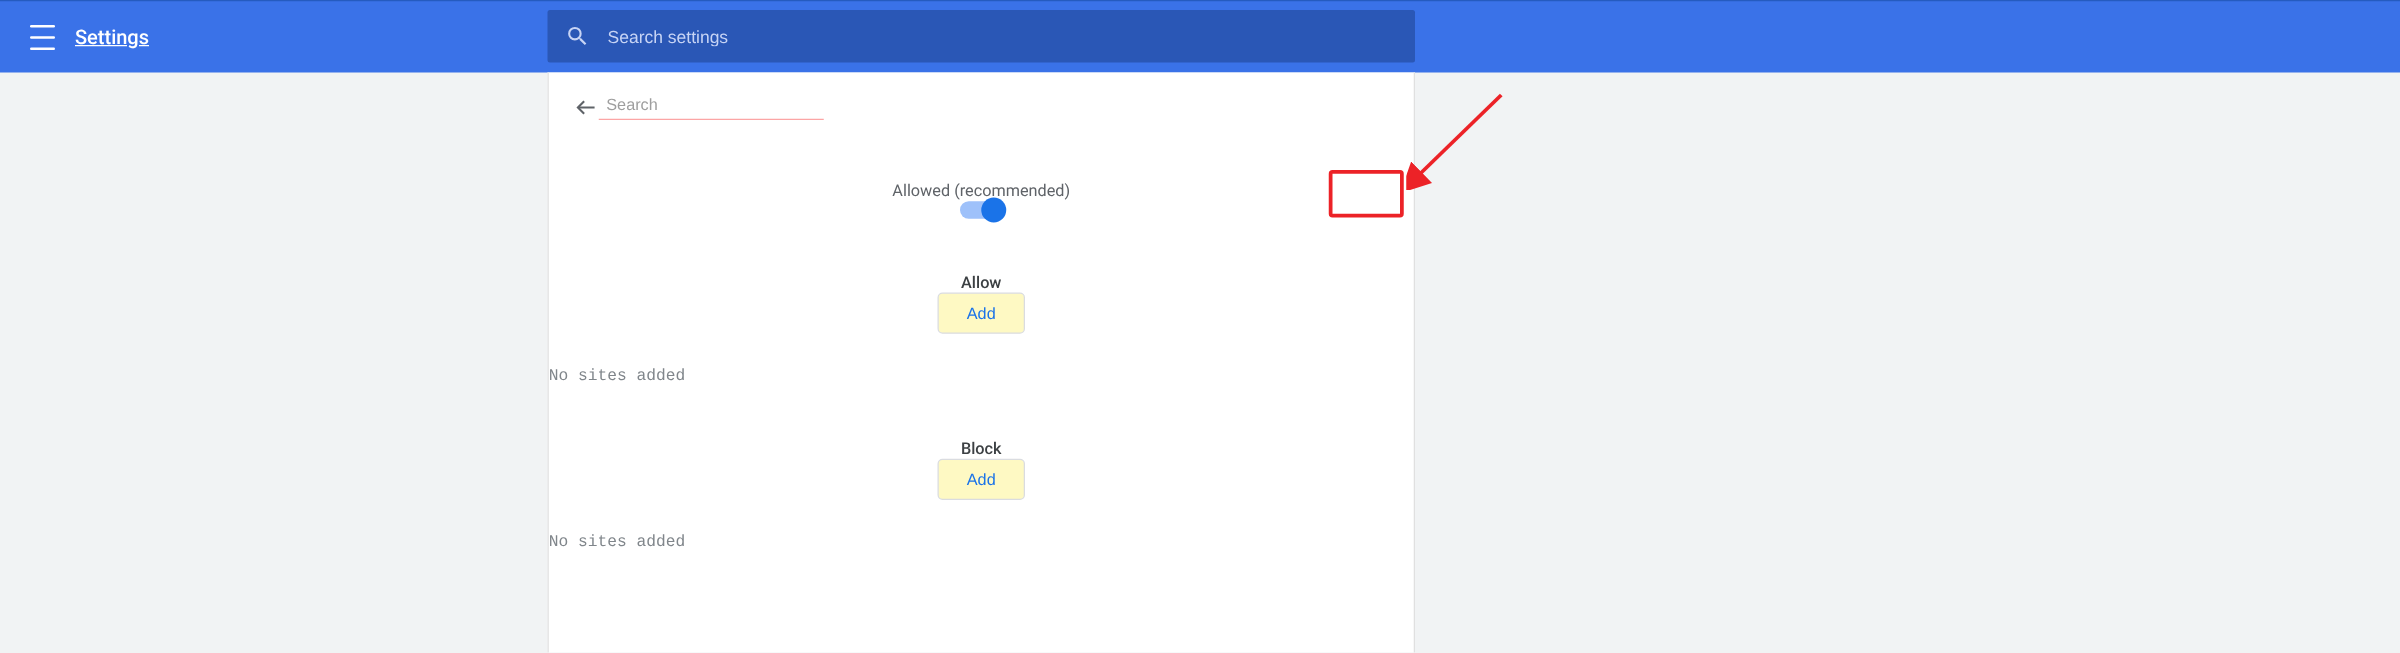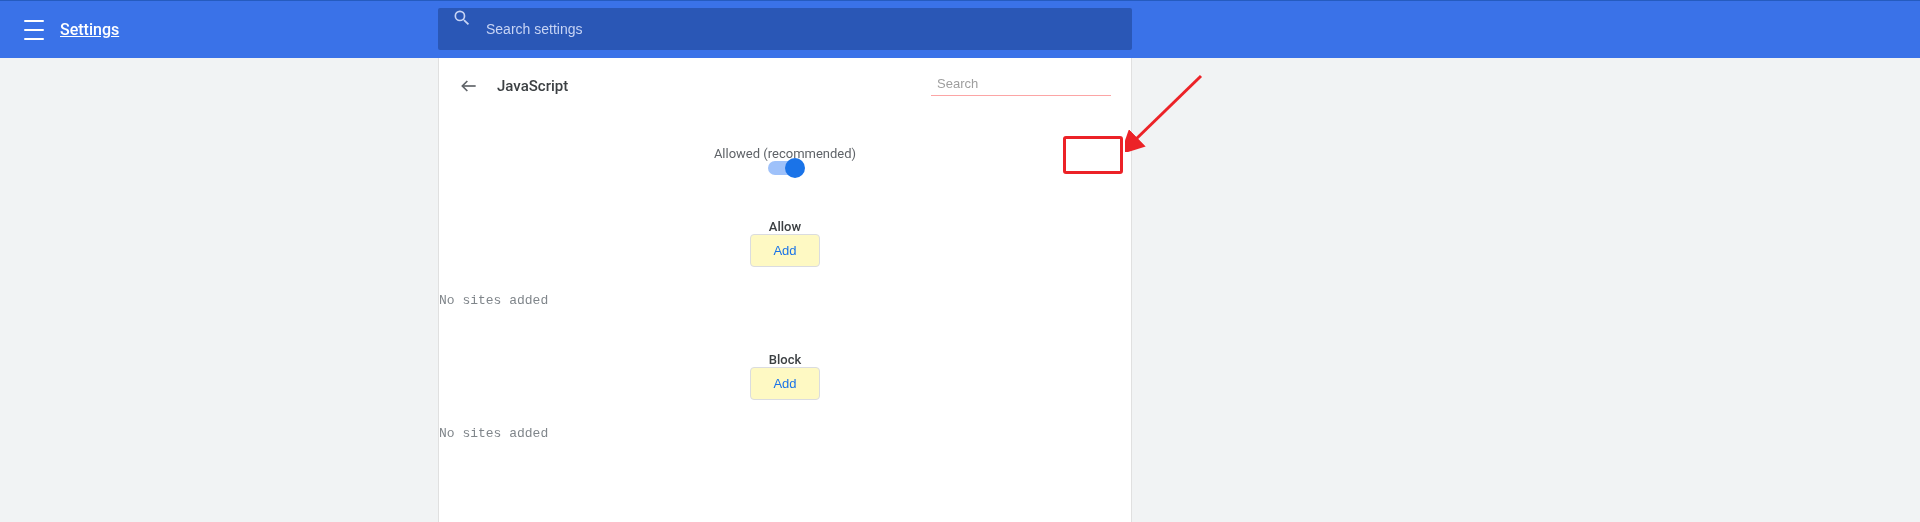--- a/index.html
+++ b/index.html
@@ -38,20 +38,21 @@
   }
   .searchbar {
     position: absolute;
     left: 438px;
     top: 7px;
     width: 694px;
     height: 42px;
     background: #2a57b6;
     border-radius: 2px;
     display: flex;
+    align-items: center;
     padding: 0 14px;
   }
   .searchbar svg { width: 20px; height: 20px; fill: #c7d4f5; }
   .searchbar input {
     flex: 1;
     background: transparent;
     border: none;
     outline: none;
     color: #fff;
     font-size: 14px;
@@ -186,21 +187,20 @@
     <input type="text" placeholder="Search settings" style="">
   </div>
 </div>
 
 <div class="panel">
   <div class="panel-header">
     <svg class="back-btn" viewBox="0 0 24 24">
         <line x1="20" y1="12" x2="4" y2="12"></line>
         <polyline points="10 6 4 12 10 18"></polyline>
       </svg>
-    <div class="panel-title">JavaScript</div>
     <div class="panel-search">
       <svg viewBox="0 0 24 24">
           <path d="M15.5 14h-.79l-.28-.27A6.471 6.471 0 0016 9.5 6.5 6.5 0 109.5 16a6.471 6.471 0 004.23-1.57l.27.28v.79l5 4.99L20.49 19l-4.99-5zM9.5 14A4.5 4.5 0 1114 9.5 4.5 4.5 0 019.5 14z"></path>
         </svg>
       <input type="text" placeholder="Search" style="">
     </div>
   </div>
 
   <div class="row first">
     <div class="row-label">Allowed (recommended)</div>

